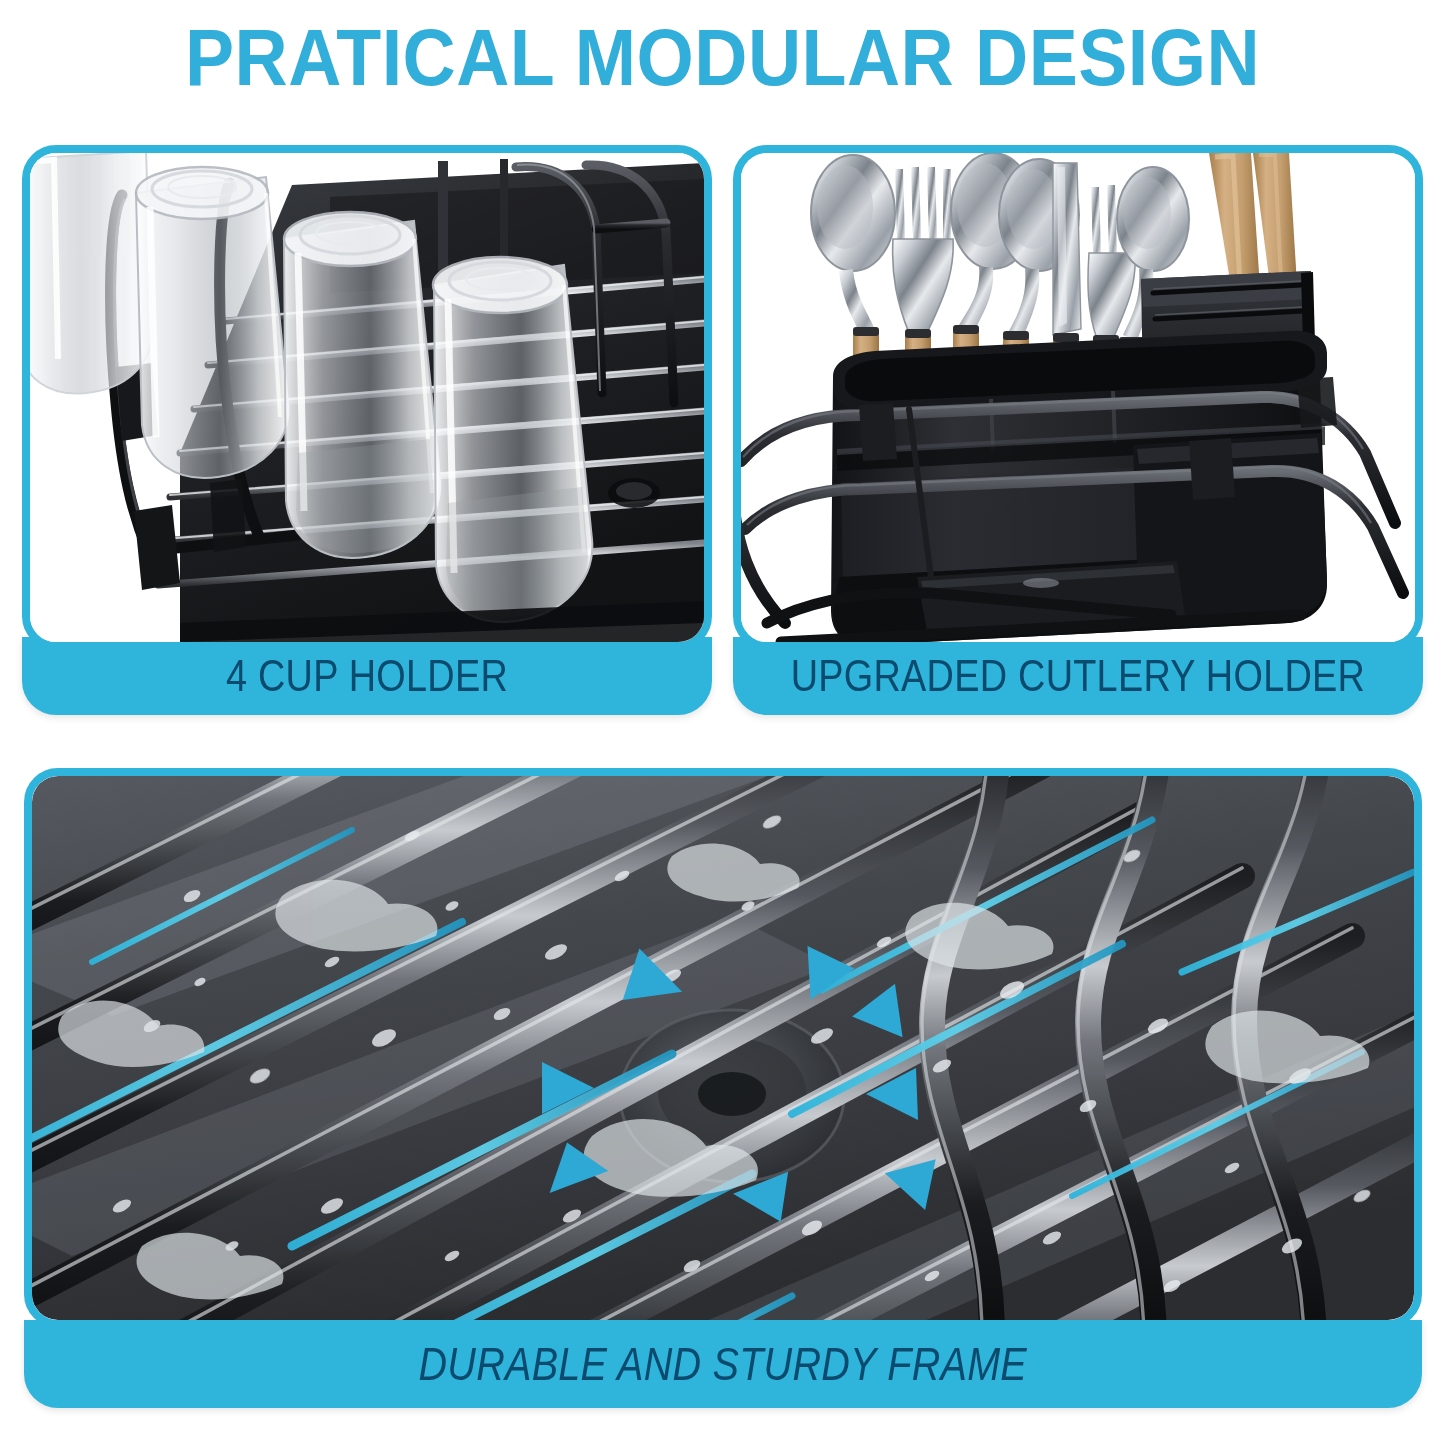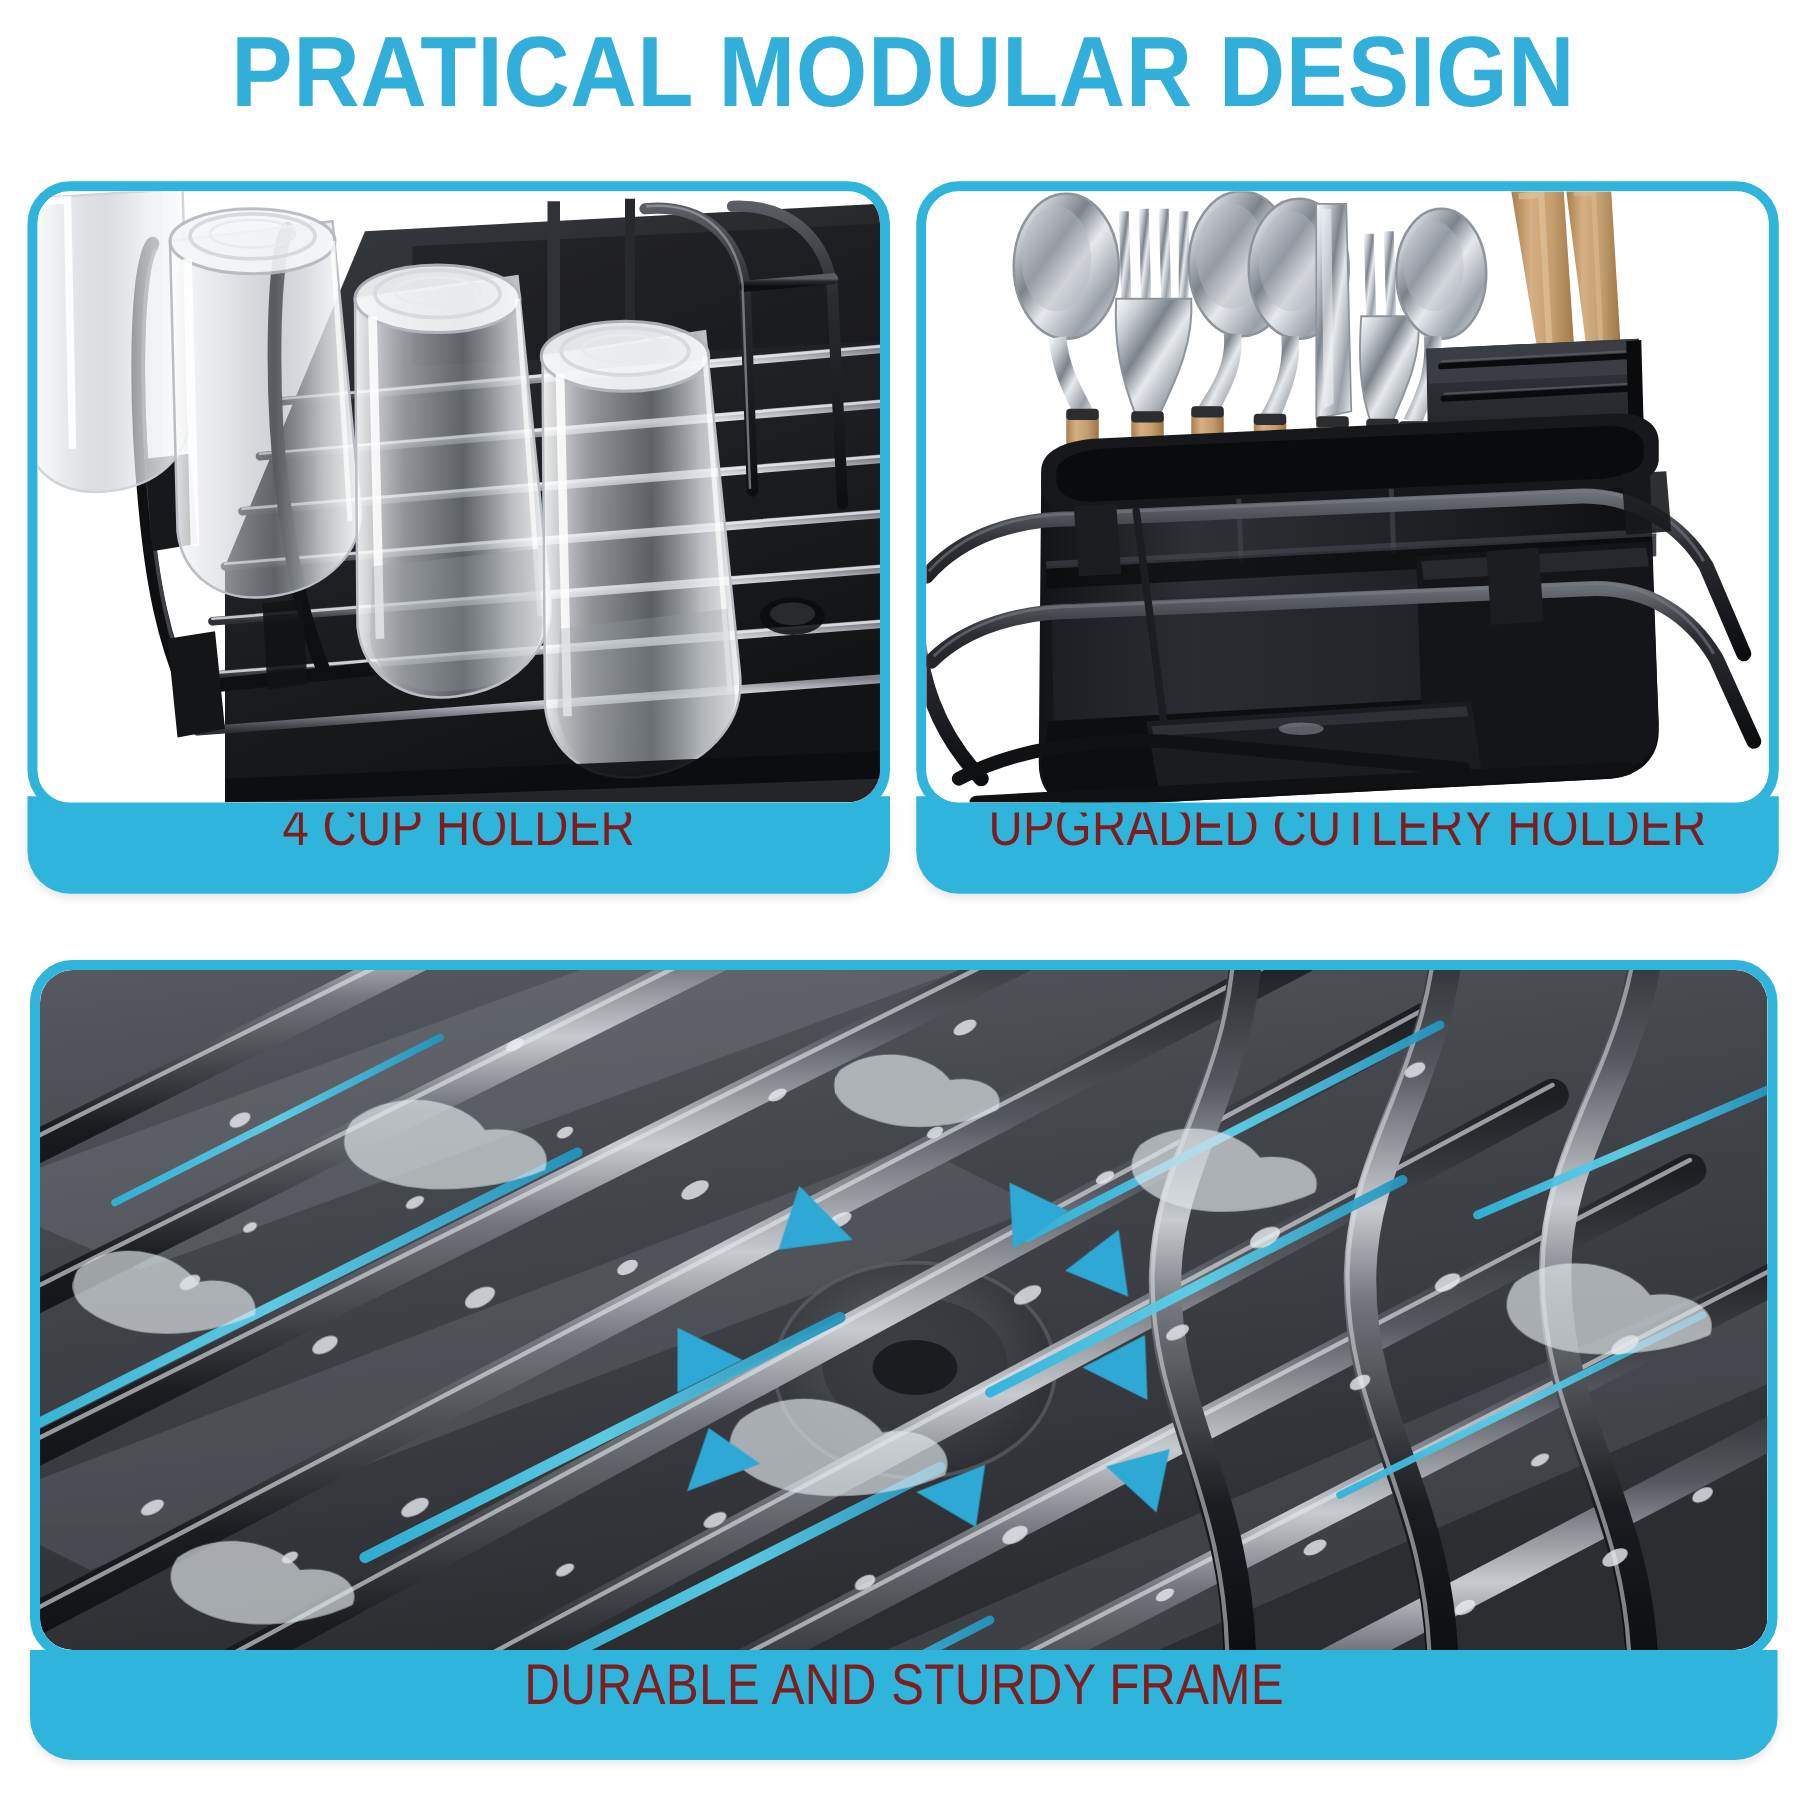--- a/index.html
+++ b/index.html
@@ -26,22 +26,22 @@
     user-select:none;
   }
 
   
   .card{position:absolute;}
   .cap{
     position:absolute;left:0;bottom:0;width:100%;
     background:#2FB4DB;
     border-radius:0 0 34px 34px;
     box-shadow:0 3px 7px rgba(0,0,0,.10);
-    display:flex;justify-content:center;
-    color:#7f1d1d;
+    display:flex;align-items:center;justify-content:center;
+    color:#0c4a6e;
     font-size:44px;
     font-weight:400;
     letter-spacing:0.3px;
     transform-origin:50% 50%;
     white-space:nowrap;
     z-index:4;
   }
   .cap span{display:block;transform:scaleX(0.86);transform-origin:50% 50%;}
   .photo{
     position:absolute;left:0;top:0;width:100%;
@@ -59,21 +59,21 @@
   #card-cup   .photo{height:505px;}
   #card-cup   .cap{height:78px;}
 
   #card-cut   {left:733px; top:145px; width:690px;  height:570px;}
   #card-cut   .photo{height:505px;}
   #card-cut   .cap{height:78px;}
   #card-cut   .cap{font-size:44px;}
 
   #card-frame {left:24px;  top:768px; width:1398px; height:640px;}
   #card-frame .photo{height:560px;}
-  #card-frame .cap{height:88px;font-size:46px;}
+  #card-frame .cap{height:88px;font-size:46px;font-style:italic;}
 </style>
 </head>
 <body>
 
 <div id="root">
 
   <div class="title">PRATICAL MODULAR DESIGN</div>
 
   <div class="card" id="card-cup">
 

